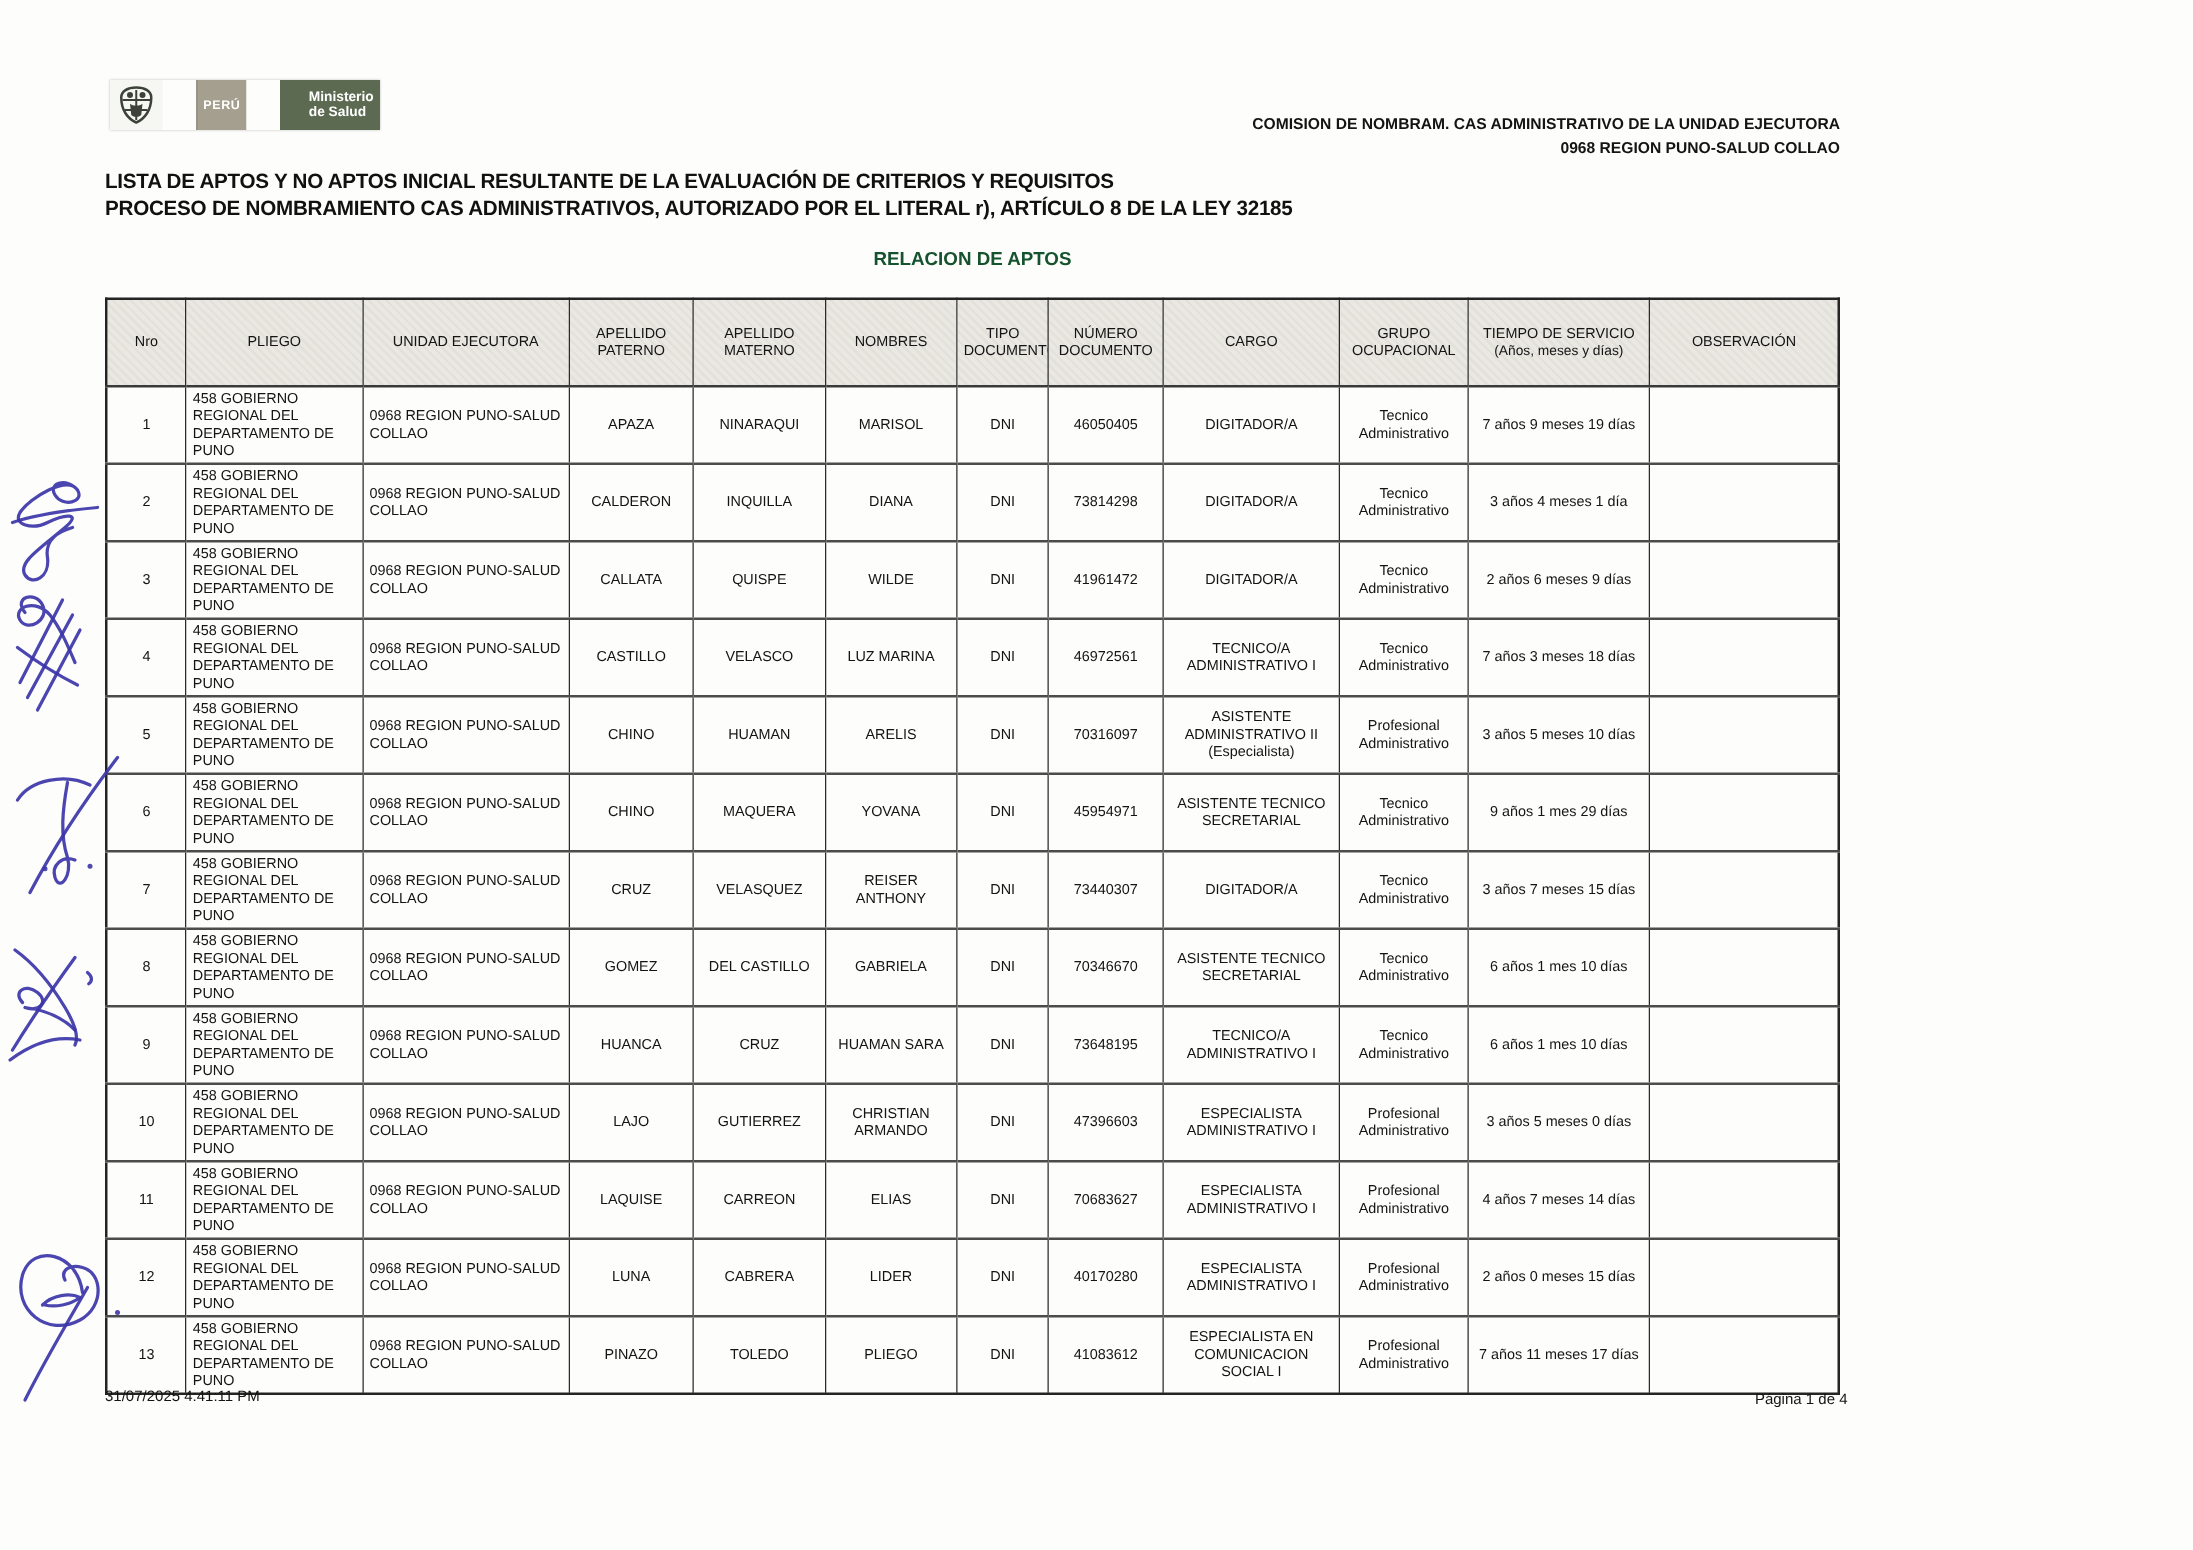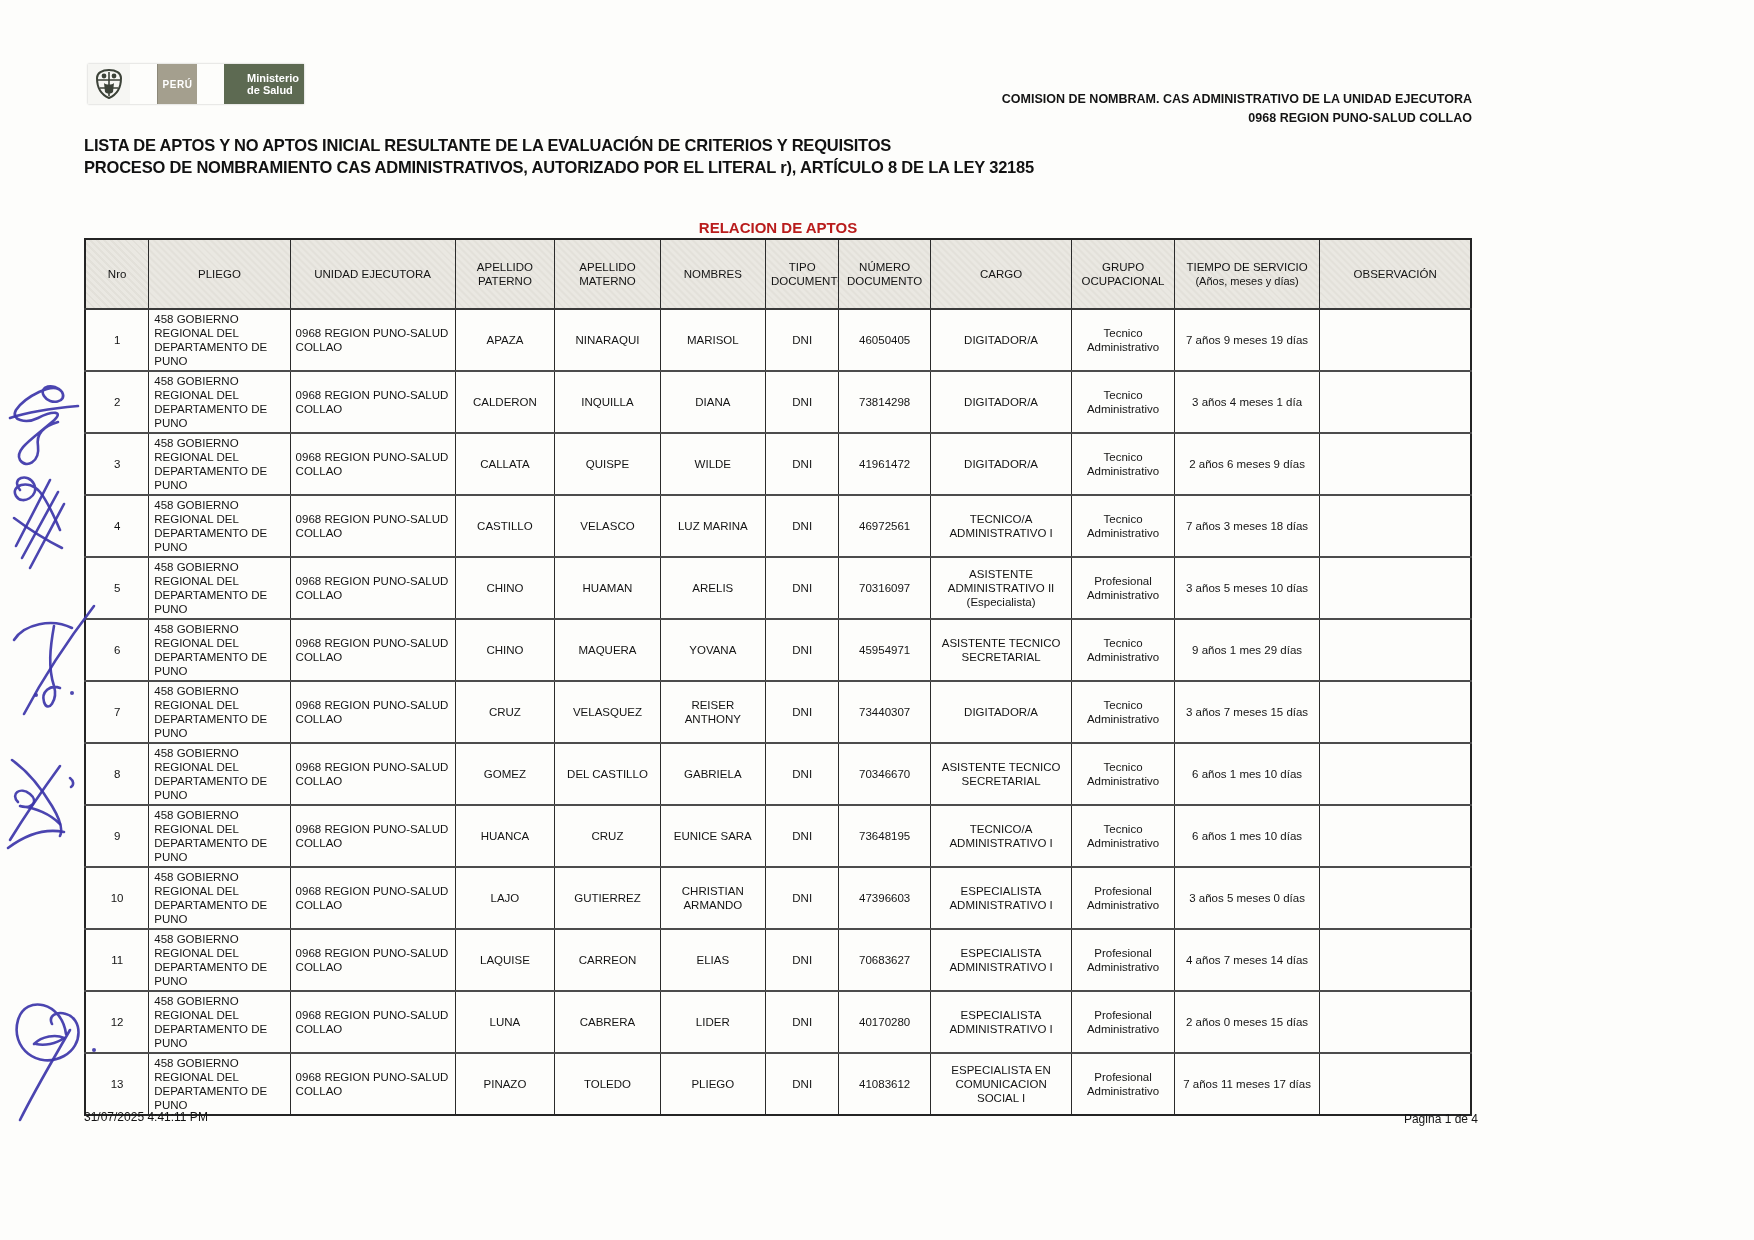--- a/index.html
+++ b/index.html
@@ -38,21 +38,21 @@
   }
 
   
   .title-block {
     position: absolute; left: 84px; top: 134px; width: 1388px;
     text-align: left; font-weight: bold; font-size: 16.5px; line-height: 22px;
     letter-spacing: -0.2px; color: #111;
   }
   .subtitle {
     position: absolute; left: 84px; top: 199px; width: 1388px;
-    text-align: center; font-weight: bold; font-size: 15px; color: #b91c1c; margin-top: 20px;
+    text-align: center; font-weight: bold; font-size: 15px; color: #14532d;
   }
 
   
   table.roster {
     position: absolute; left: 84px; top: 238px; width: 1388px;
     border-collapse: collapse; table-layout: fixed;
     font-size: 11.5px; color: #141414;
   }
   table.roster { border: 2px solid #242424; }
   table.roster th, table.roster td {
@@ -258,21 +258,21 @@
           <td>Tecnico Administrativo</td>
           <td>6 años 1 mes 10 días</td>
           <td></td>
         </tr>
         <tr>
           <td>9</td>
           <td class="left">458 GOBIERNO REGIONAL DEL DEPARTAMENTO DE PUNO</td>
           <td class="left">0968 REGION PUNO-SALUD COLLAO</td>
           <td>HUANCA</td>
           <td>CRUZ</td>
-          <td>EUNICE SARA</td>
+          <td>HUAMAN SARA</td>
           <td>DNI</td>
           <td>73648195</td>
           <td>TECNICO/A ADMINISTRATIVO I</td>
           <td>Tecnico Administrativo</td>
           <td>6 años 1 mes 10 días</td>
           <td></td>
         </tr>
         <tr>
           <td>10</td>
           <td class="left">458 GOBIERNO REGIONAL DEL DEPARTAMENTO DE PUNO</td>

